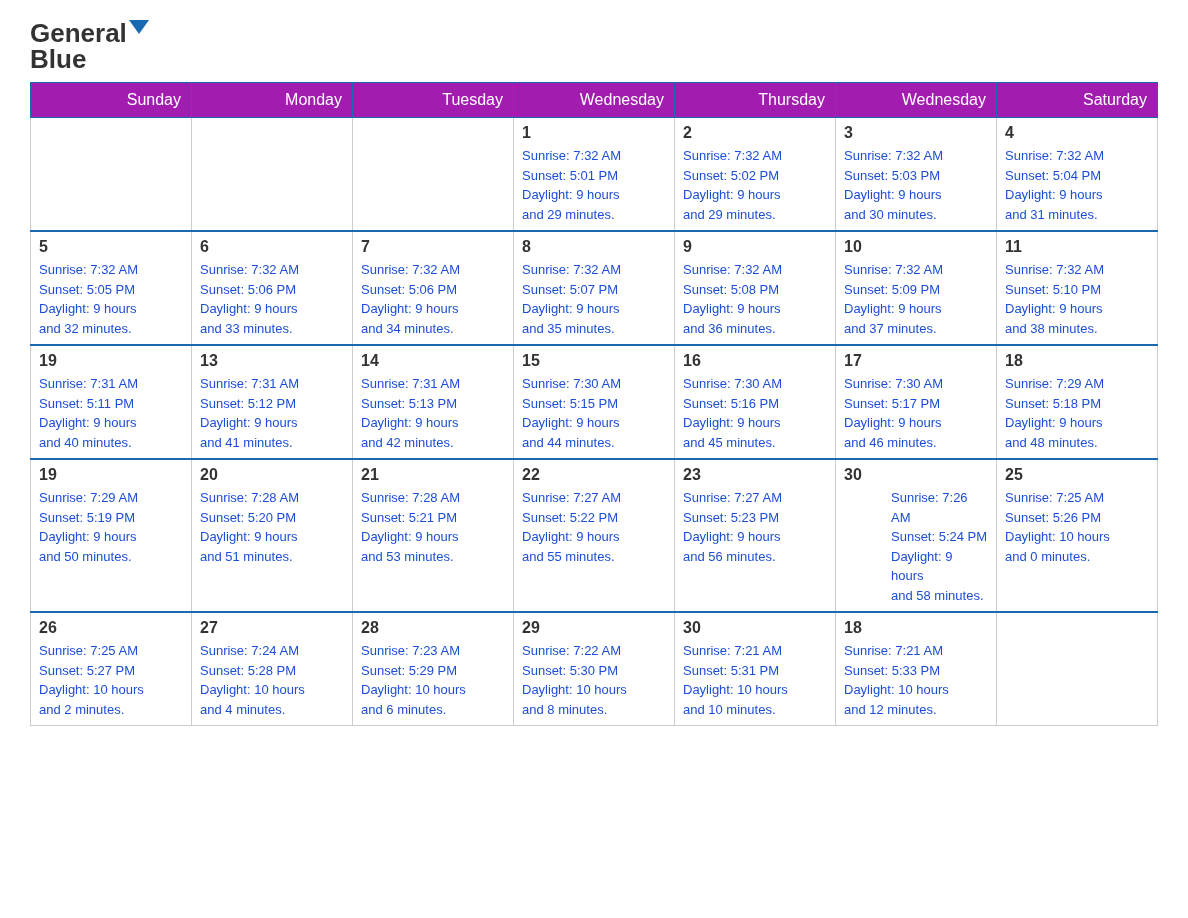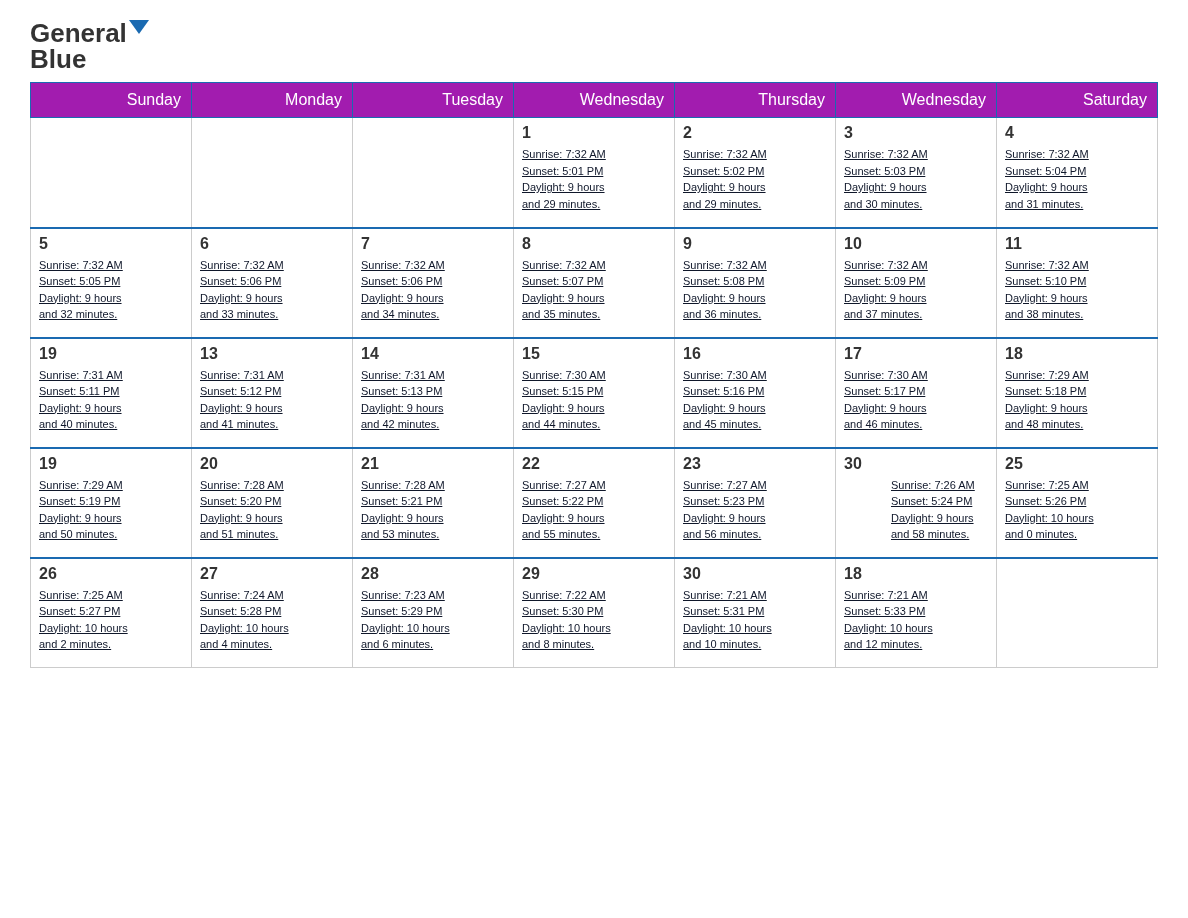--- a/index.html
+++ b/index.html
@@ -76,24 +76,23 @@
       height: 110px;
       width: 14.28%;
     }
     .day-number {
       font-size: 16px;
       font-weight: bold;
       margin-bottom: 4px;
       display: block;
     }
     .day-info {
-      font-size: 11px;
+      font-size: 13px;
       line-height: 1.5;
-      color: #0f172a;
-      text-decoration: underline;
+      color: #1d4ed8;
     }
     .empty-cell {
       background: #fff;
     }
     .row-divider {
       border-top: 2px solid #1a6ab1;
     }
   </style>
 </head>
 <body>

